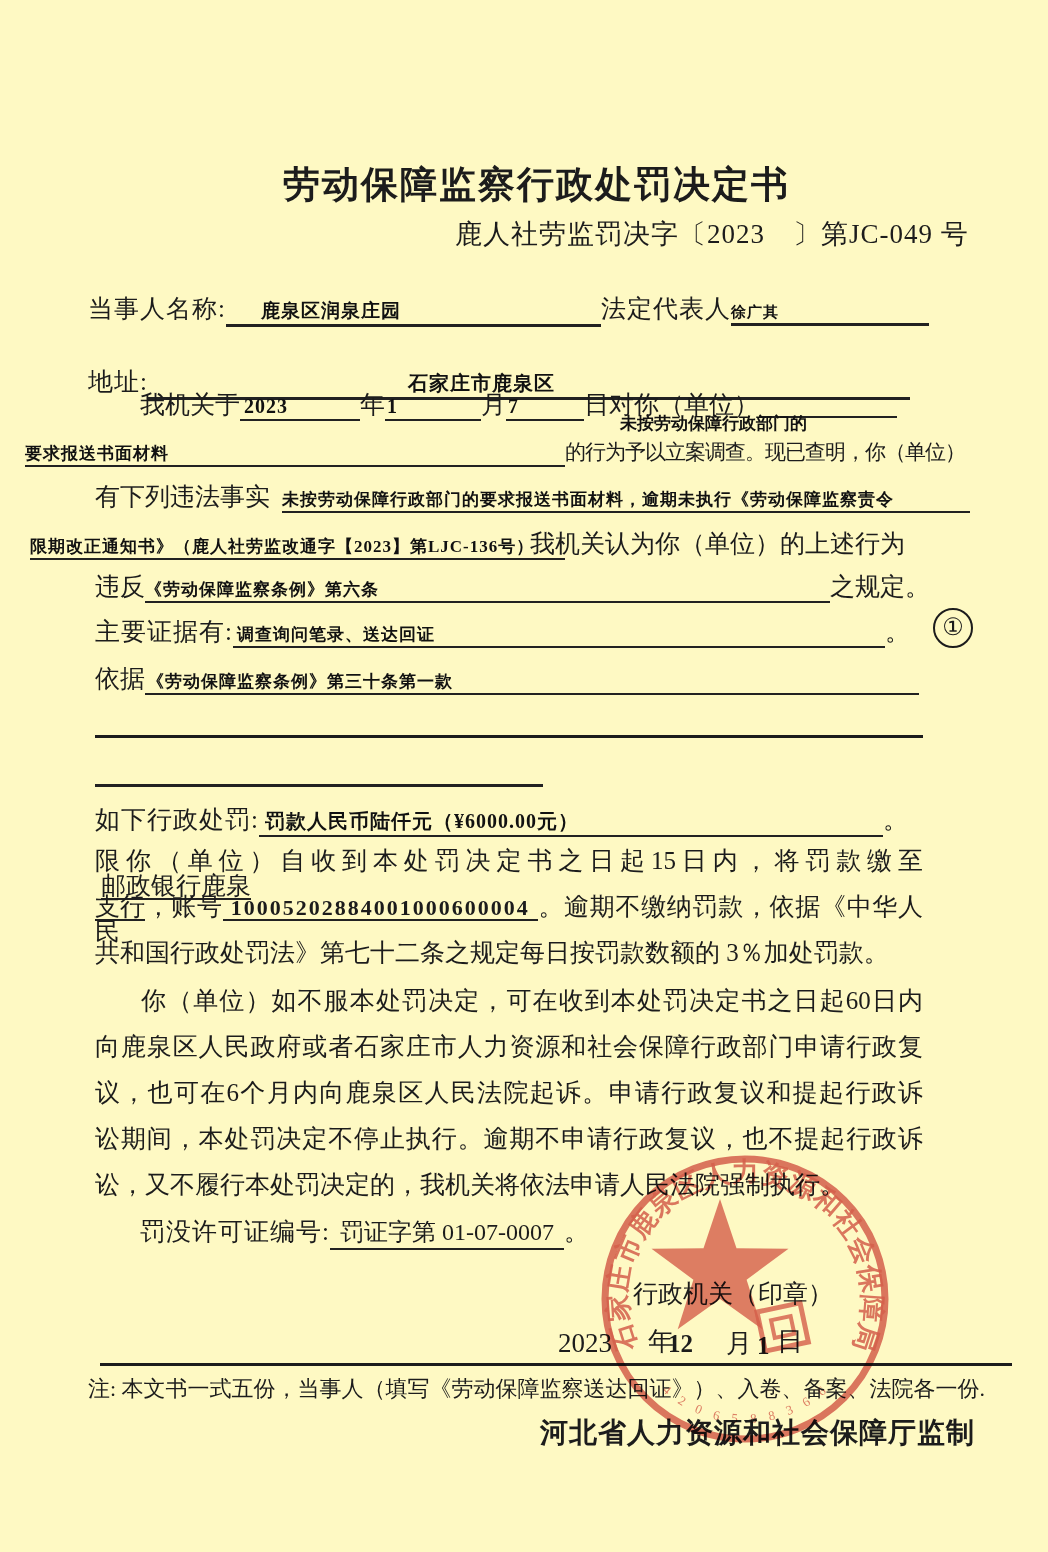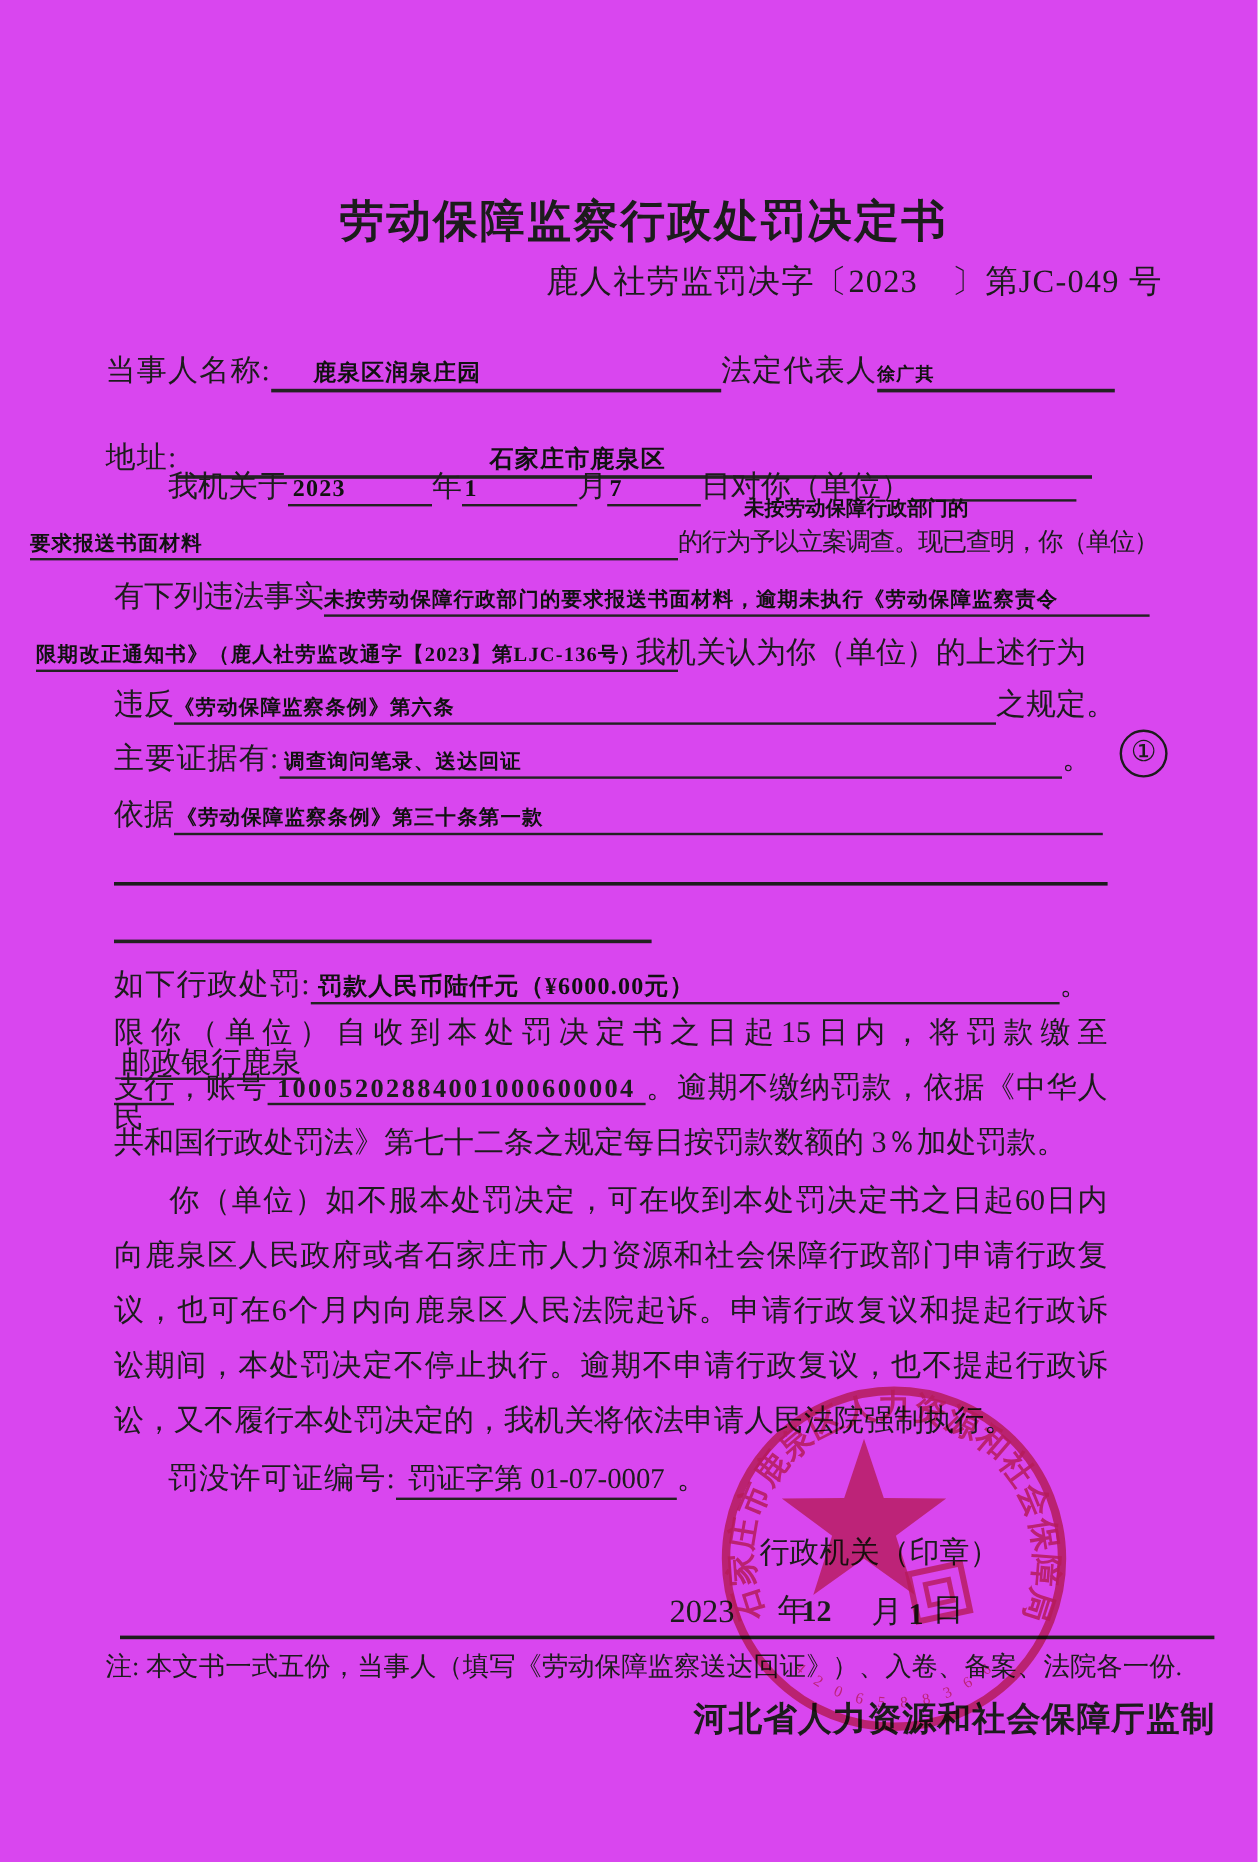--- a/index.html
+++ b/index.html
@@ -1,18 +1,18 @@
 <!DOCTYPE html>
 <html><head>
 <meta charset="utf-8">
 <style>
   html,body{margin:0;padding:0;background:#e8e8e8;}
   .page{
     position:relative;width:1048px;height:1552px;margin:0 auto;
-    background:#d946ef;overflow:hidden;
+    background:#fef9c3;overflow:hidden;
     font-family:"Liberation Serif","DejaVu Serif",serif;
     color:#1c1c1c;
   }
   .row{position:absolute;white-space:nowrap;font-size:25px;color:#1c1c1c;}
   .lbl{letter-spacing:1px;}
   .ul{display:inline-block;border-bottom:2px solid #222;margin-bottom:-5px;vertical-align:baseline;}
   .ul3{border-bottom-width:3px;}
   .fill{font-weight:700;letter-spacing:1px;color:#111;}
   .f17{font-size:17px;}
   .f19{font-size:19px;}
@@ -58,21 +58,21 @@
     <span>我机关于</span><span class="ul" style="width:116px;padding-left:4px;"><span class="fill f20">2023</span></span><span>年</span><span class="ul" style="width:94px;padding-left:2px;"><span class="fill f20">1</span></span><span>月</span><span class="ul" style="width:76px;padding-left:2px;"><span class="fill f20">7</span></span><span>日对你（单位）</span><span class="ul" style="width:138px;"></span>
   </div>
 
   <div class="overlayfill f17" style="left:620px;top:412px;">未按劳动保障行政部门的</div>
 
   <div class="row" style="left:25px;top:437px;">
     <span class="ul" style="width:540px;"><span class="fill f17">要求报送书面材料</span></span><span style="font-size:21px;letter-spacing:-1px;">的行为予以立案调查。现已查明，你（单位）</span>
   </div>
 
   <div class="row" style="left:95px;top:480px;">
-    <span>有下列违法事实</span><span class="ul" style="width:688px;margin-left:0;font-family:Liberation Serif, serif;"><span class="fill f17">未按劳动保障行政部门的要求报送书面材料，逾期未执行《劳动保障监察责令</span></span>
+    <span>有下列违法事实</span><span class="ul" style="width:688px;margin-left:12px;font-family:Liberation Serif, serif;"><span class="fill f17">未按劳动保障行政部门的要求报送书面材料，逾期未执行《劳动保障监察责令</span></span>
   </div>
 
   <div class="row" style="left:30px;top:530px;">
     <span class="ul" style="width:535px;"><span class="fill f17">限期改正通知书》（鹿人社劳监改通字【2023】第LJC-136号）</span></span>
   </div>
   <div class="row" style="left:95px;top:570px;">
     <span>违反</span><span class="ul" style="width:685px;"><span class="fill f17">《劳动保障监察条例》第六条</span></span><span>之规定。</span>
   </div>
 
   <div class="row" style="left:530px;top:527px;">
@@ -125,21 +125,21 @@
     <span class="datechar" style="left:648px;top:1324px;">年</span>
     <span class="datefill" style="left:668px;top:1330px;">12</span>
     <span class="datechar" style="left:726px;top:1326px;">月</span>
     <span class="datefill" style="left:757px;top:1332px;">1</span>
     <span class="datechar" style="left:777px;top:1324px;">日</span>
   </div>
 
   <div class="hline" style="left:100px;top:1363px;width:912px;height:3px;"></div>
 
   <div class="row note" style="left:88px;top:1374px;">注: 本文书一式五份，当事人（填写《劳动保障监察送达回证》）、入卷、备案、法院各一份.</div>
-  <div class="row footer" style="left:540px;top:1414px;margin-left:38px;">河北省人力资源和社会保障厅监制</div>
+  <div class="row footer" style="left:540px;top:1414px;">河北省人力资源和社会保障厅监制</div>
 
   <svg class="stamp" viewBox="0 0 300 300">
     <defs>
       <path id="ringPath" d="M 43.1 196.9 A 118 118 0 1 1 256.9 196.9" fill="none"></path>
       <path id="codePath" d="M 48.4 218.1 A 124 124 0 0 0 251.6 218.1" fill="none"></path>
     </defs>
     <circle cx="150" cy="147" r="140" fill="none" stroke="#cf4a4a" stroke-width="7" opacity="0.85"></circle>
     <polygon points="125,47 108.5,96.3 56.5,96.8 98.4,127.7 82.7,177.2 125,147 167.3,177.2 151.6,127.7 193.5,96.8 141.5,96.3" fill="#cf4a4a" opacity="0.8"></polygon>
     <text font-size="27" fill="#cf4a4a" opacity="0.85" font-weight="700" font-family="'Liberation Serif','DejaVu Serif',serif">
       <textPath href="#ringPath" startOffset="2" textLength="470">石家庄市鹿泉区人力资源和社会保障局</textPath>

